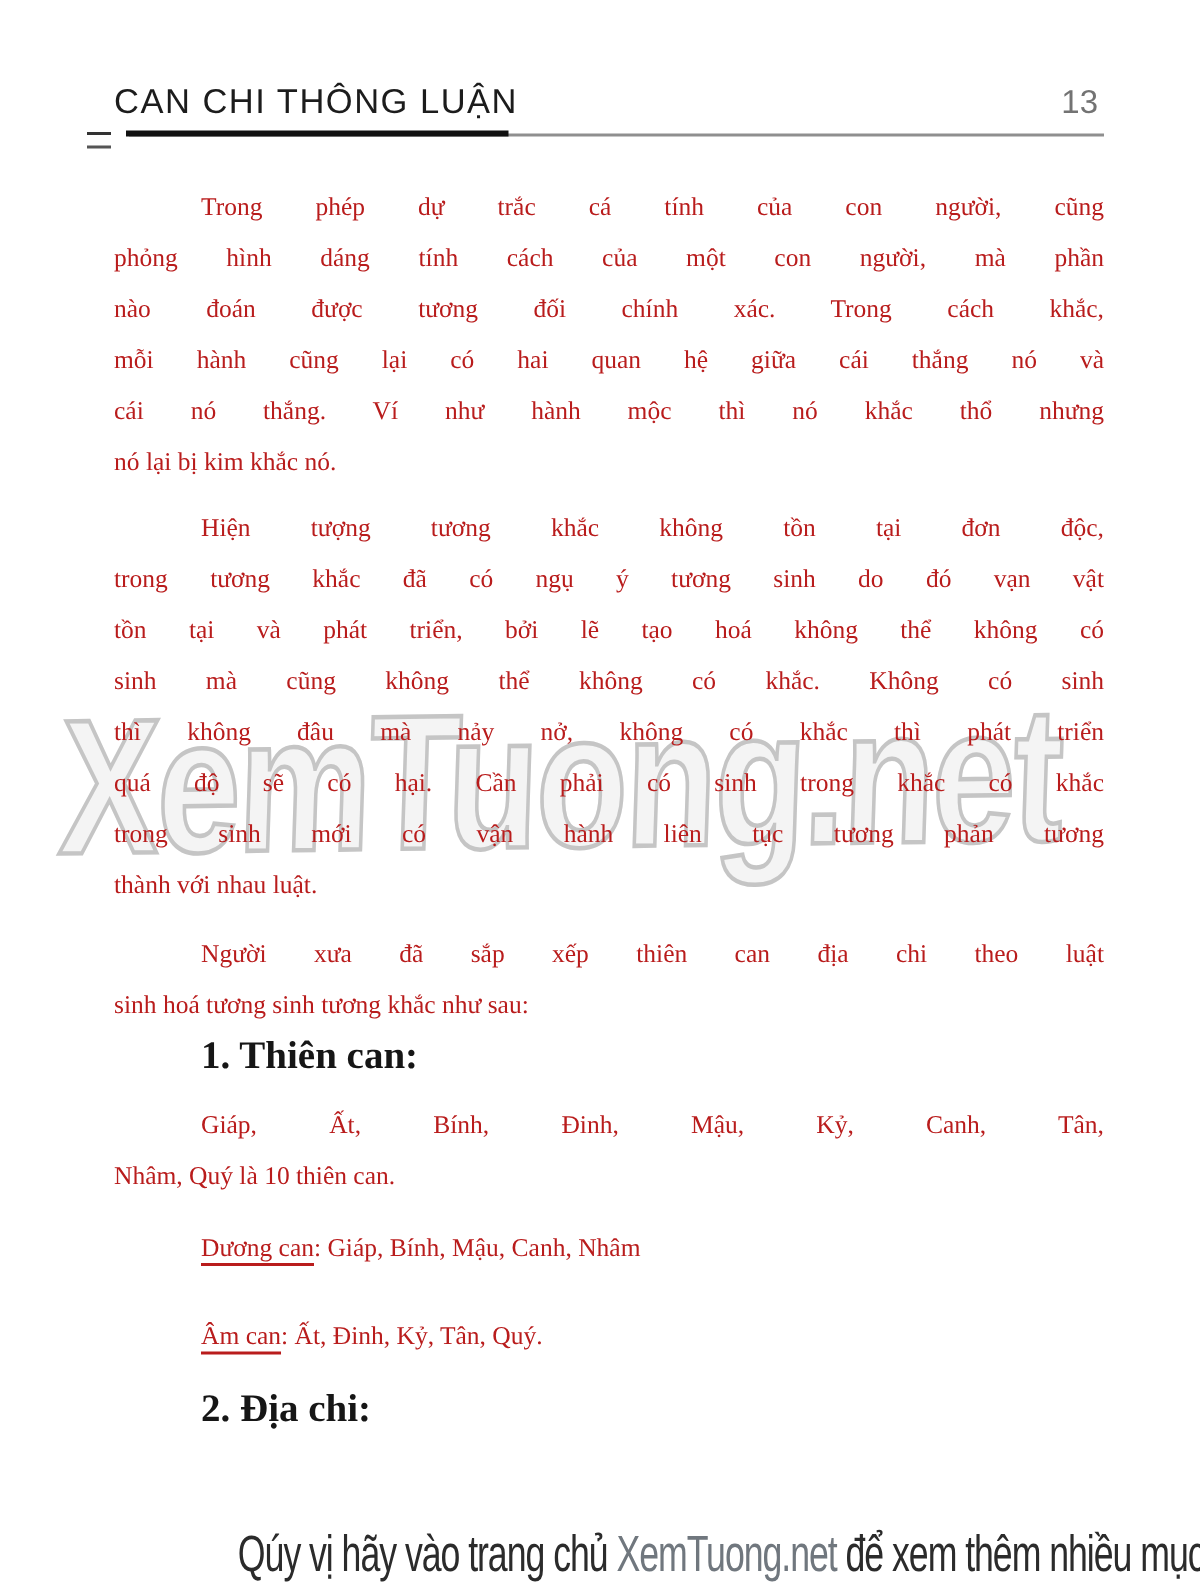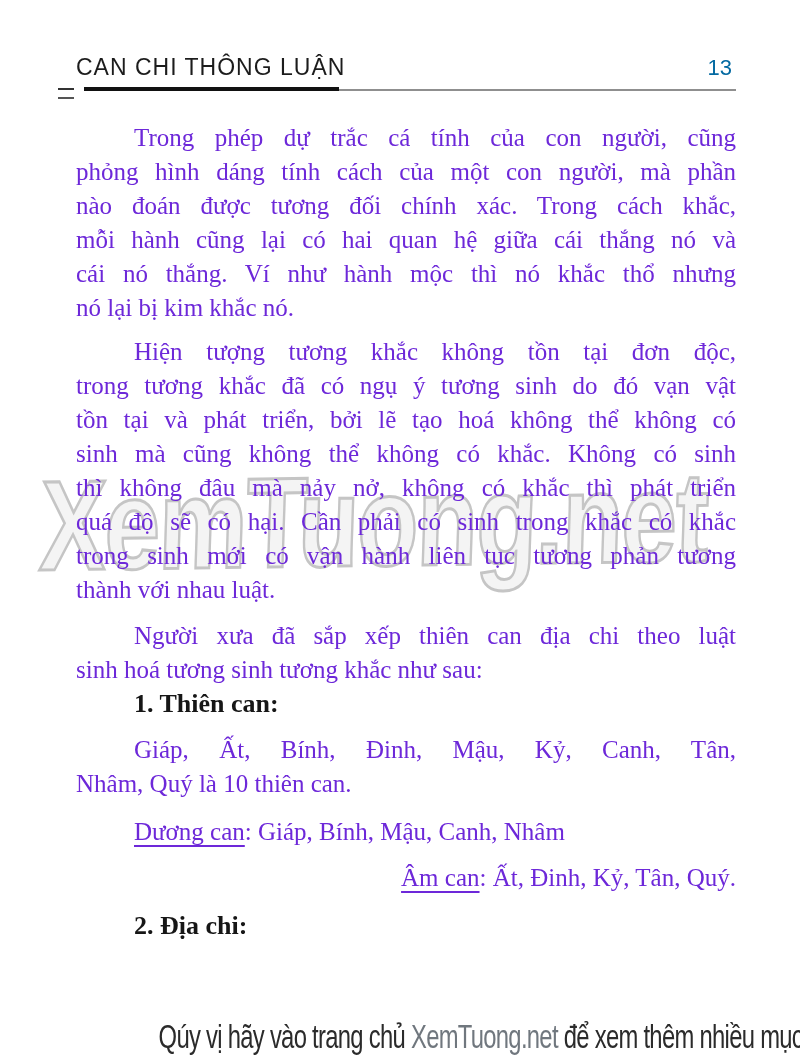--- a/index.html
+++ b/index.html
@@ -47,44 +47,44 @@
     align-items: flex-end;
     font-family: "Liberation Sans", sans-serif;
   }
   .hdr-title {
     font-size: 23px;
     letter-spacing: 1px;
     color: #1c1c1c;
   }
   .hdr-num {
     font-size: 22px;
-    color: #0369a1;
+    color: #737373;
     padding-right: 4px;
   }
   .rule { position: relative; height: 10px; margin-top: 6px; }
   .rule-thin  { position: absolute; left: 10px; right: 0; top: 2px; height: 2px; background: #8f8f8f; }
   .rule-thick { position: absolute; left: 8px; width: 255px; top: 0; height: 4px; background: #111111; }
   .rule-dash  { position: absolute; left: -18px; top: 1px; width: 20px; height: 7px;
                 border-top: 2px solid #333; border-bottom: 2px solid #555; width: 16px; }
 
   
   .line {
-    font-size: 25px;
+    font-size: 17px;
     line-height: 34px;
-    color: #6d28d9;
+    color: #b91c1c;
   }
   .j   { text-align: justify; text-align-last: justify; }
   .ind { text-indent: 58px; }
   .blk-p1 { margin-top: 24px; }
   .blk-p2 { margin-top: 10px; }
   .blk-p3 { margin-top: 12px; }
   .blk-h1 { }
   .blk-p4 { margin-top: 12px; }
   .blk-dc { margin-top: 14px; }
-  .blk-ac { margin-top: 12px; text-align: right; }
+  .blk-ac { margin-top: 25px; }
   .blk-h2 { margin-top: 14px; }
   .hline {
     font-weight: bold;
     font-size: 26px;
     line-height: 34px;
     text-indent: 58px;
   }
   .ulab {
     text-decoration: underline;
     text-decoration-thickness: 2px;

